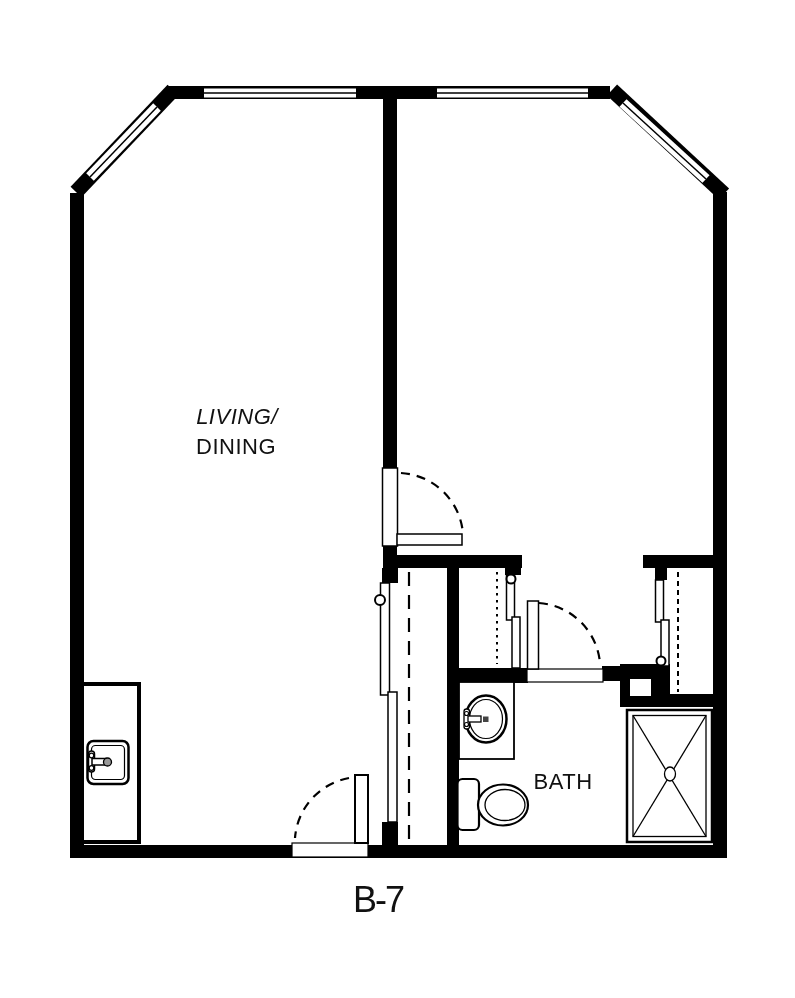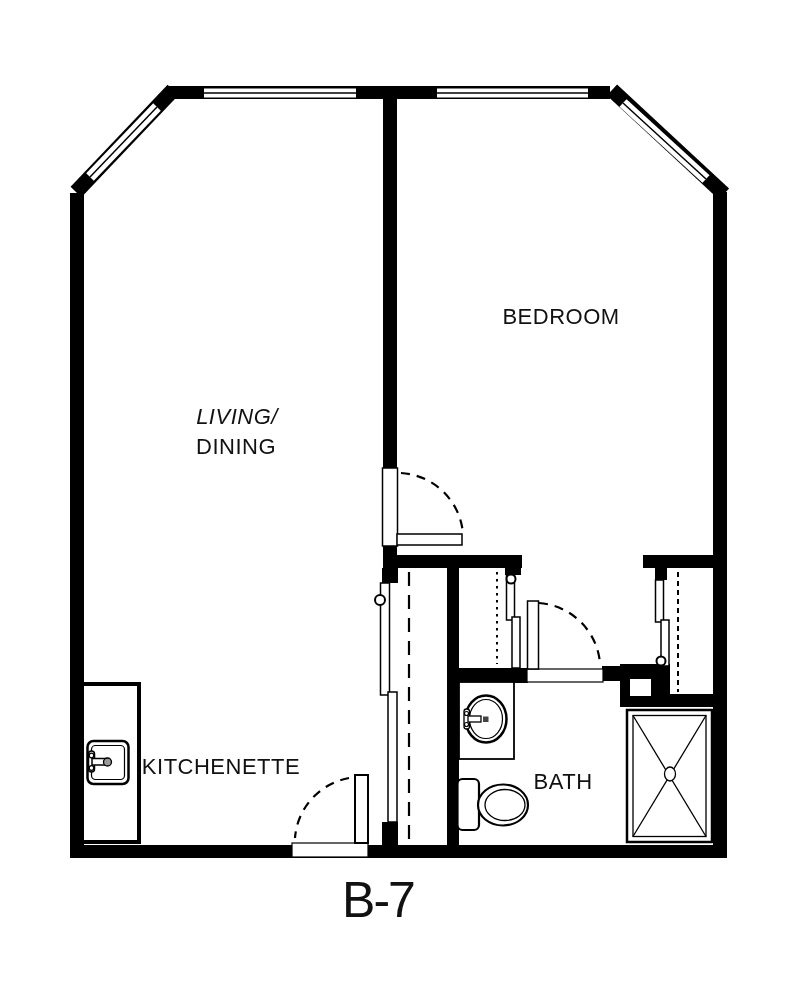--- a/index.html
+++ b/index.html
@@ -23,21 +23,21 @@
     font-size:22px;
     letter-spacing:0.5px;
     white-space:nowrap;
     text-align:center;
     line-height:30px;
   }
   .plan-title{
     position:absolute;
     transform:translate(-50%,-50%);
     color:var(--line);
-    font-size:50px;
+    font-size:36px;
     letter-spacing:-2px;
     white-space:nowrap;
   }
 </style>
 </head>
 <body>
 
 <div id="canvas">
 
   <svg id="plan-svg" width="795" height="998" viewBox="0 0 795 998">
@@ -155,18 +155,16 @@
       <rect x="627" y="710" width="85" height="132" fill="#fff" stroke="#000" stroke-width="2.5"></rect>
       <rect x="633" y="715.5" width="73" height="121" fill="none" stroke="#000" stroke-width="1.3"></rect>
       <line x1="633" y1="715.5" x2="706" y2="836.5" stroke="#000" stroke-width="1.3"></line>
       <line x1="706" y1="715.5" x2="633" y2="836.5" stroke="#000" stroke-width="1.3"></line>
       <ellipse cx="670" cy="774" rx="5.5" ry="7" fill="#fff" stroke="#000" stroke-width="1.3"></ellipse>
     </g>
   </svg>
 
   <div class="room-label" style="left:237px;top:417px;font-style:italic;">LIVING/</div>
   <div class="room-label" style="left:236px;top:447px;text-align:center;">DINING</div>
-  <div class="room-label" style="left:561px;top:317px;">BEDROOM</div>
-  <div class="room-label" style="left:221px;top:767px;">KITCHENETTE</div>
   <div class="room-label" style="left:563px;top:782px;">BATH</div>
   <div class="plan-title" style="left:378px;top:900px;">B-7</div>
 
 </div>
 
 </body></html>

